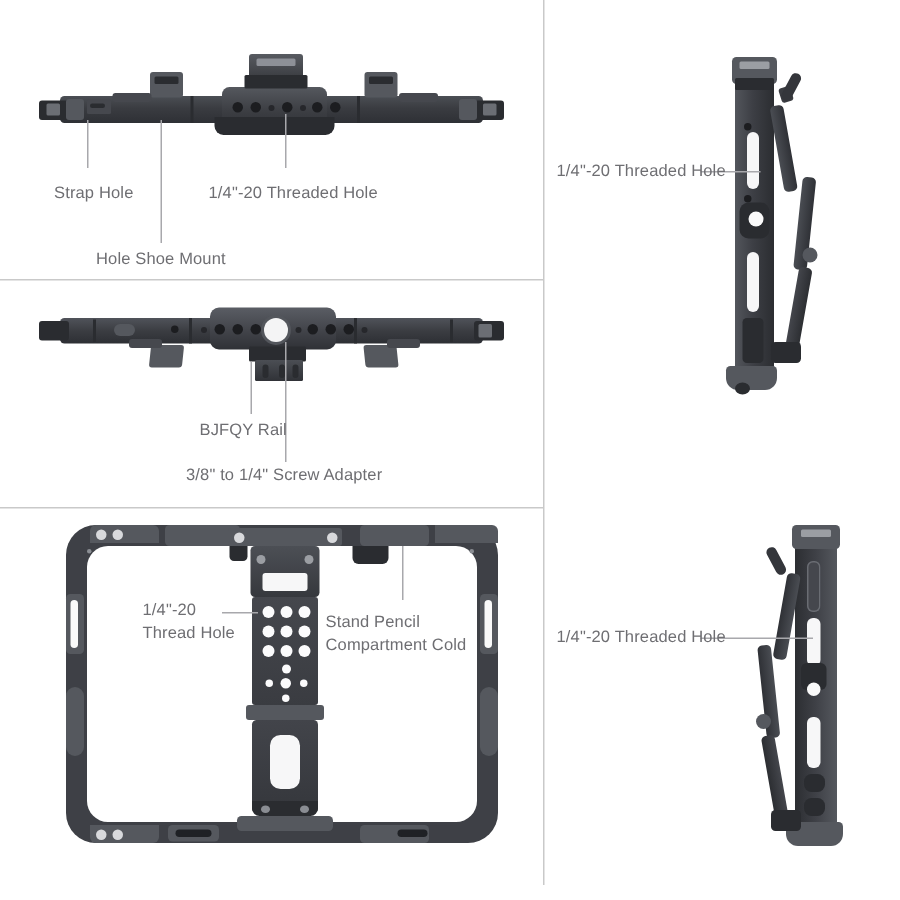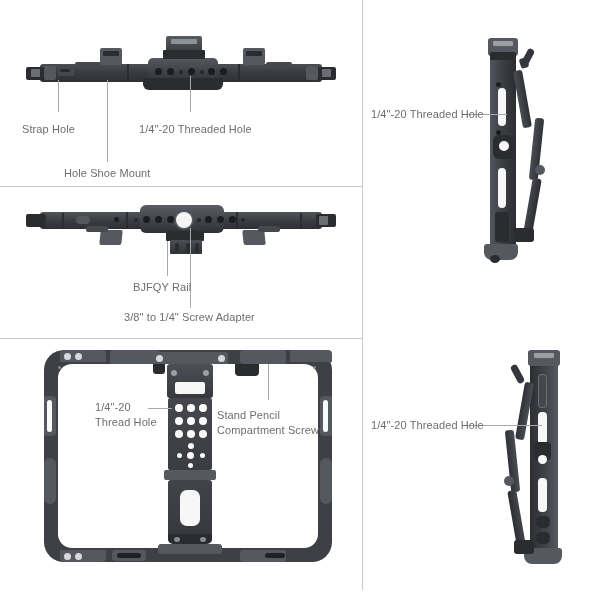--- a/index.html
+++ b/index.html
@@ -108,21 +108,21 @@
       <div class="mt dark" style="left:127px;top:64px;width:2px;height:18px;border-radius:0;"></div>
       <div class="mt dark" style="left:238px;top:64px;width:2px;height:18px;border-radius:0;"></div>
       <div class="mt mid" style="left:75px;top:62px;width:26px;height:6px;border-radius:2px;"></div>
       <div class="mt mid" style="left:266px;top:62px;width:26px;height:6px;border-radius:2px;"></div>
     </div>
 
     <div class="leader v" style="left:58px;top:80px;height:32px;"></div>
     <div class="leader v" style="left:107px;top:80px;height:82px;"></div>
     <div class="leader v" style="left:190px;top:76px;height:36px;"></div>
 
-    <div class="label" style="left:22px;top:122px;">Strap Hole</div>
+    <div class="label" style="left:36px;top:122px;">Strap Hole</div>
     <div class="label" style="left:139px;top:122px;">1/4"-20 Threaded Hole</div>
     <div class="label" style="left:64px;top:166px;">Hole Shoe Mount</div>
   </div>
 
   <div class="panel" id="panel-mid-left">
 
     <div>
 
       <div class="mt" style="left:40px;top:26px;width:282px;height:17px;background:linear-gradient(180deg,#50535a 0%,#3b3d42 50%,#2d2f34 100%);border-radius:3px;"></div>
 
@@ -242,21 +242,21 @@
       <div class="mt dark" style="left:235px;top:26px;width:24px;height:12px;border-radius:0 0 4px 4px;"></div>
       <div class="mt dark" style="left:153px;top:26px;width:12px;height:10px;border-radius:0 0 3px 3px;"></div>
     </div>
 
     <div class="leader h" style="left:148px;top:70px;width:24px;"></div>
     <div class="leader v" style="left:268px;top:26px;height:36px;"></div>
 
     <div class="label" style="left:95px;top:62px;">1/4"-20</div>
     <div class="label" style="left:95px;top:77px;">Thread Hole</div>
     <div class="label" style="left:217px;top:70px;">Stand Pencil</div>
-    <div class="label" style="left:217px;top:85px;">Compartment Screw</div>
+    <div class="label" style="left:217px;top:85px;">Compartment Cold</div>
   </div>
 
   <div class="panel" id="panel-right-top">
 
     <div>
 
       <div class="mt" style="left:128px;top:52px;width:26px;height:196px;border-radius:4px;background:linear-gradient(90deg,#53565c 0%,#3d3f45 45%,#2b2d31 100%);"></div>
 
       <div class="mt light" style="left:126px;top:38px;width:30px;height:18px;border-radius:3px;"></div>
       <div class="slot" style="left:131px;top:41px;width:20px;height:5px;border-radius:1px;background:#9b9ea3;"></div>

